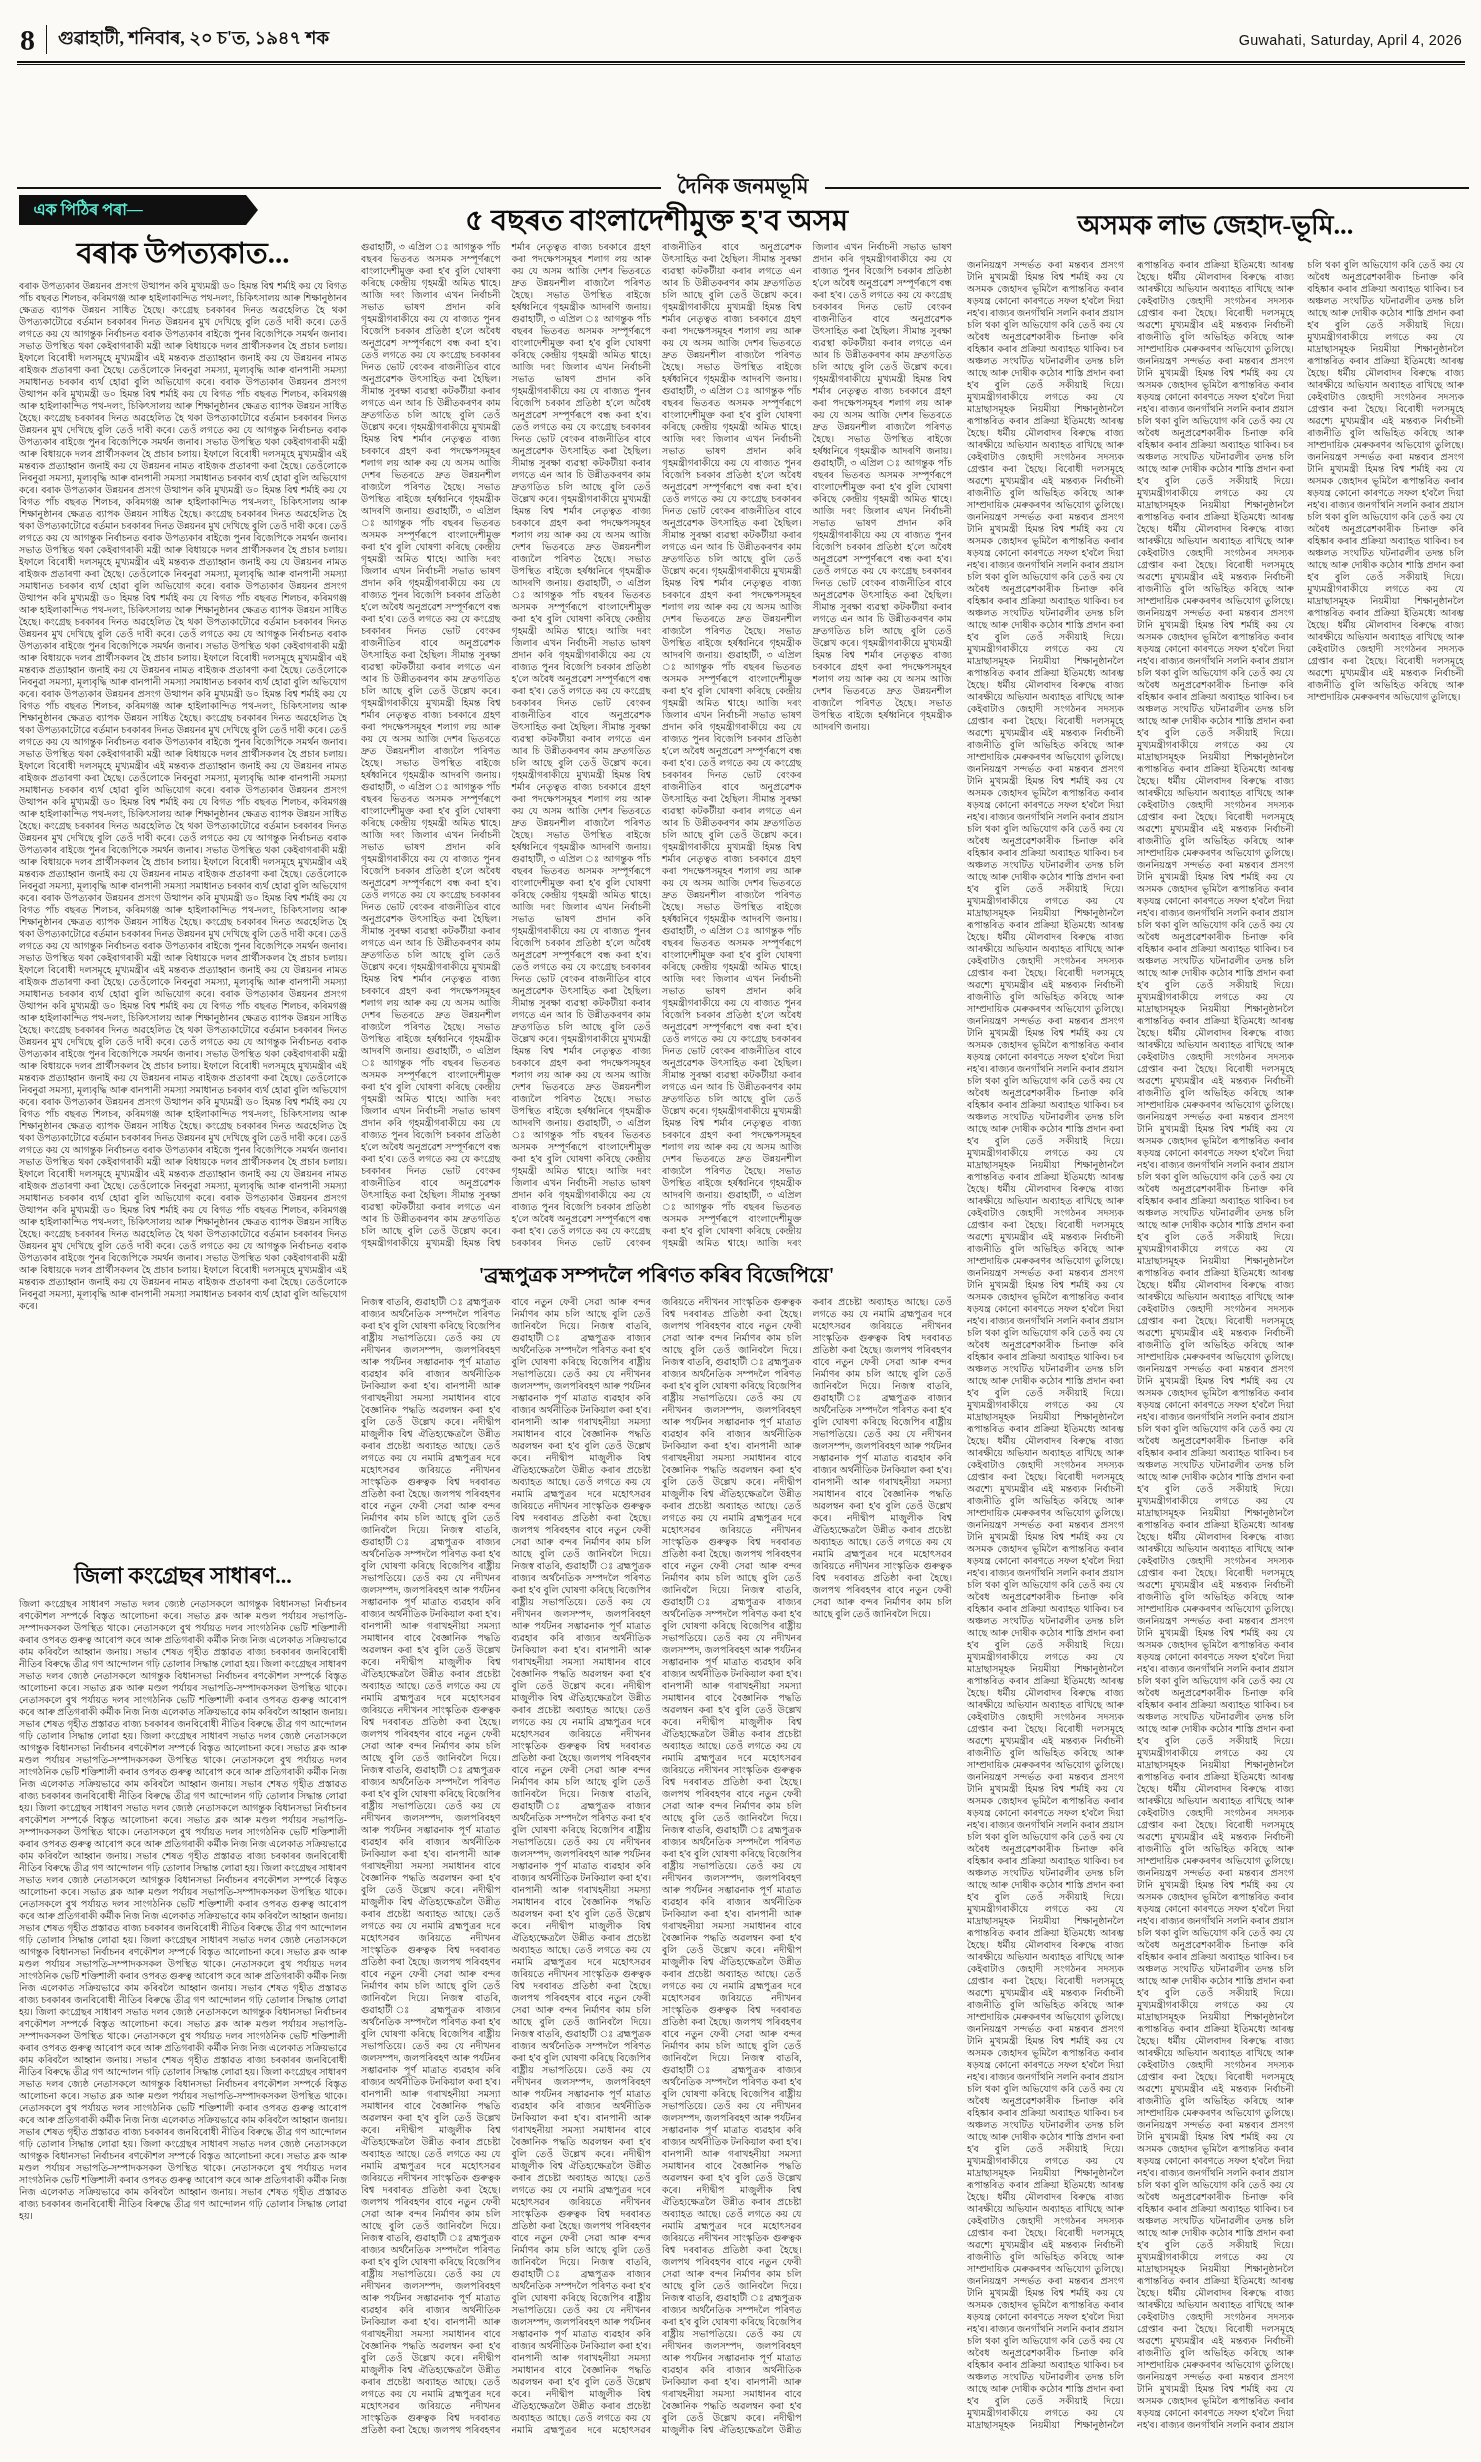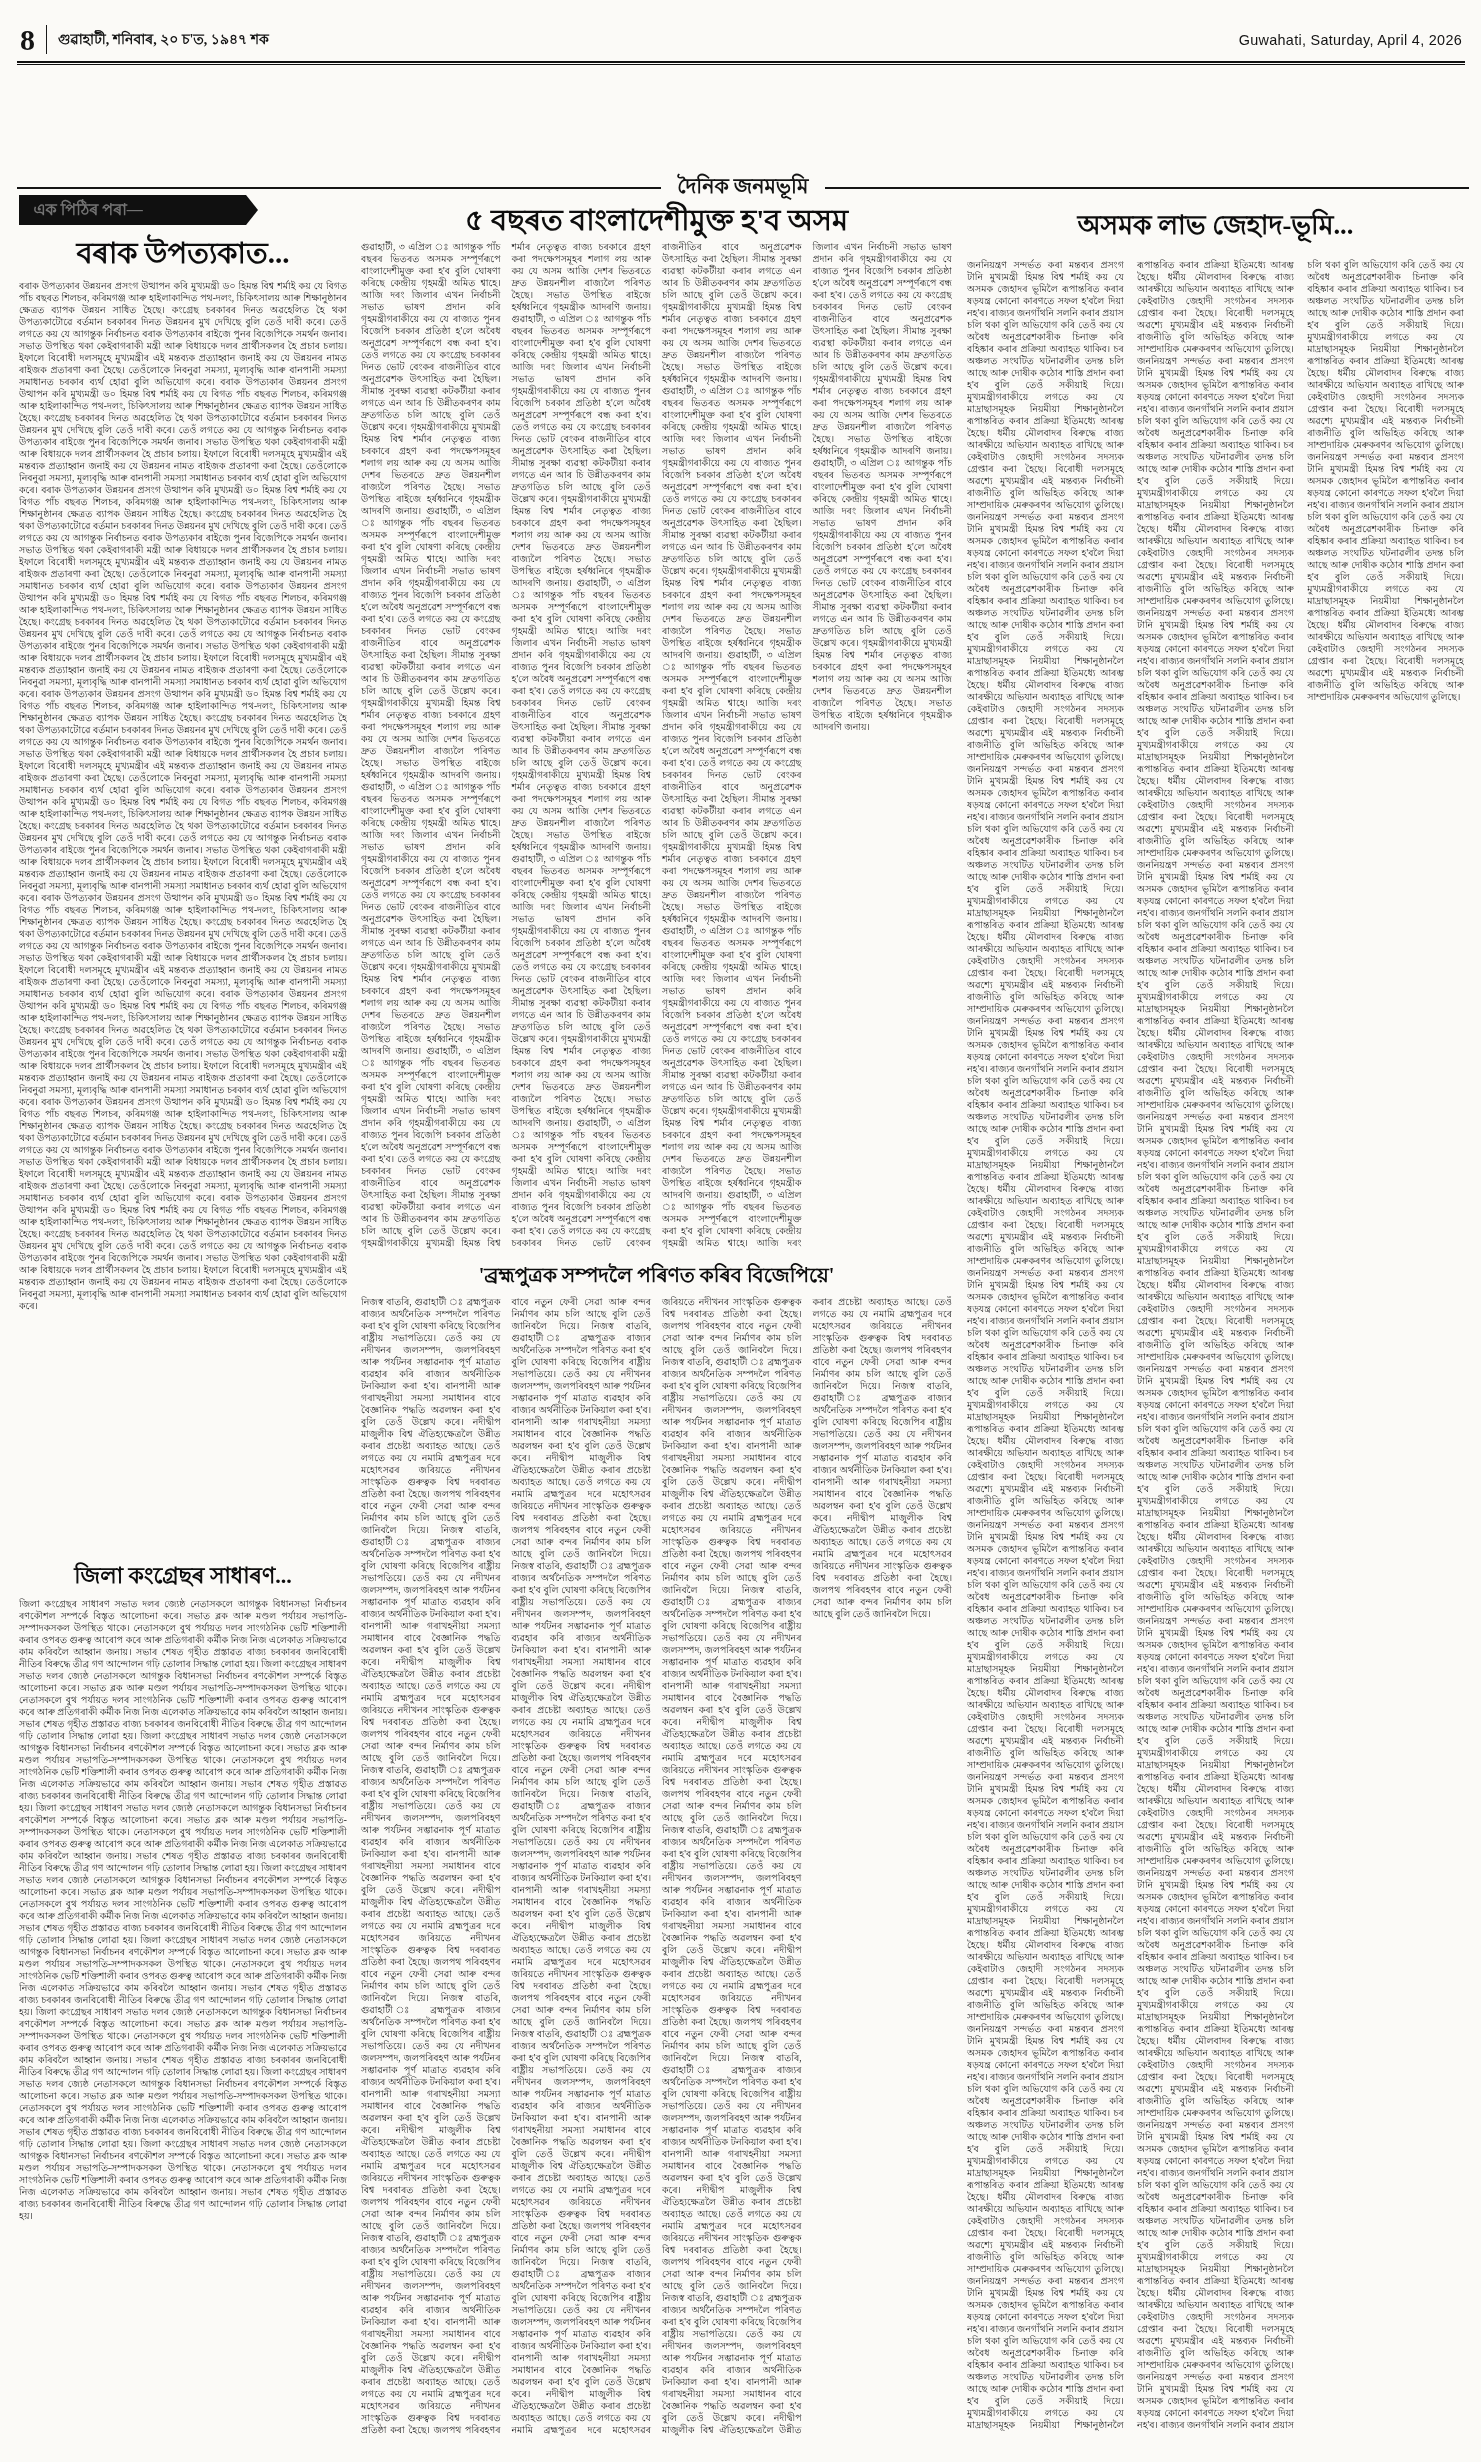--- a/index.html
+++ b/index.html
@@ -9,41 +9,41 @@
     position:absolute; inset:0; background:#fbfaf7; color:#141414;
     font-family:"Liberation Serif","DejaVu Serif",serif; overflow:hidden;
   }
 
   
   .header { position:absolute; left:20px; right:20px; top:20px; height:39px;
             display:flex; justify-content:space-between; align-items:center; }
   .header-left { display:flex; align-items:center; gap:11px; }
   .page-number { font-size:30px; font-weight:bold; line-height:1; }
   .header-divider { width:1.1px; height:29px; background:#1a1a1a; }
-  .date-assamese { font-size:14px; font-weight:600; }
+  .date-assamese { font-size:18px; font-weight:600; }
   .date-english { font-size:14.4px; font-weight:normal; letter-spacing:0.3px;
                   font-family:"Liberation Sans","DejaVu Sans",sans-serif; }
   .top-rule { position:absolute; left:16.6px; right:16.6px; top:61px; height:4.4px;
               border-top:2.2px solid #111; border-bottom:0.6px solid #111; }
 
   
   .masthead-strip { position:absolute; left:16.6px; right:13px; top:175px; height:26.6px;
                     display:flex; align-items:center; gap:16.6px; }
   .masthead-rule { flex:1; height:1.7px; background:#151515; }
   .masthead-title { font-size:20.5px; font-weight:bold; white-space:nowrap; }
 
   
   .body-text { font-size:9.4px; line-height:12px; text-align:justify; overflow:hidden;
                column-fill:auto; word-break:break-word; color:#1b1b1b; }
   .headline { font-weight:bold; text-align:center; line-height:1.18; color:#0d0d0d; }
 
   
   .left-section { position:absolute; left:19px; top:195px; width:328px; bottom:19px;
                   display:flex; flex-direction:column; }
-  .kicker-badge { width:239px; height:30px; background:#101010; color:#737373;
+  .kicker-badge { width:239px; height:30px; background:#101010; color:#5eead4;
                   font-size:16px; font-weight:bold; display:flex; align-items:center;
                   padding-left:14.4px; margin-bottom:8.9px;
                   clip-path:polygon(0 0, 95% 0, 100% 50%, 95% 100%, 0 100%); }
   .left-headline1 { font-size:29px; margin:2.2px 0 10px; }
   .left-body1 { height:1267px; }
   .left-headline2 { font-size:22px; margin:15.5px 0 8.9px; }
   .left-body2 { flex:1; }
 
   
   .center-section { position:absolute; left:361px; top:203px; width:591px; bottom:19px;

